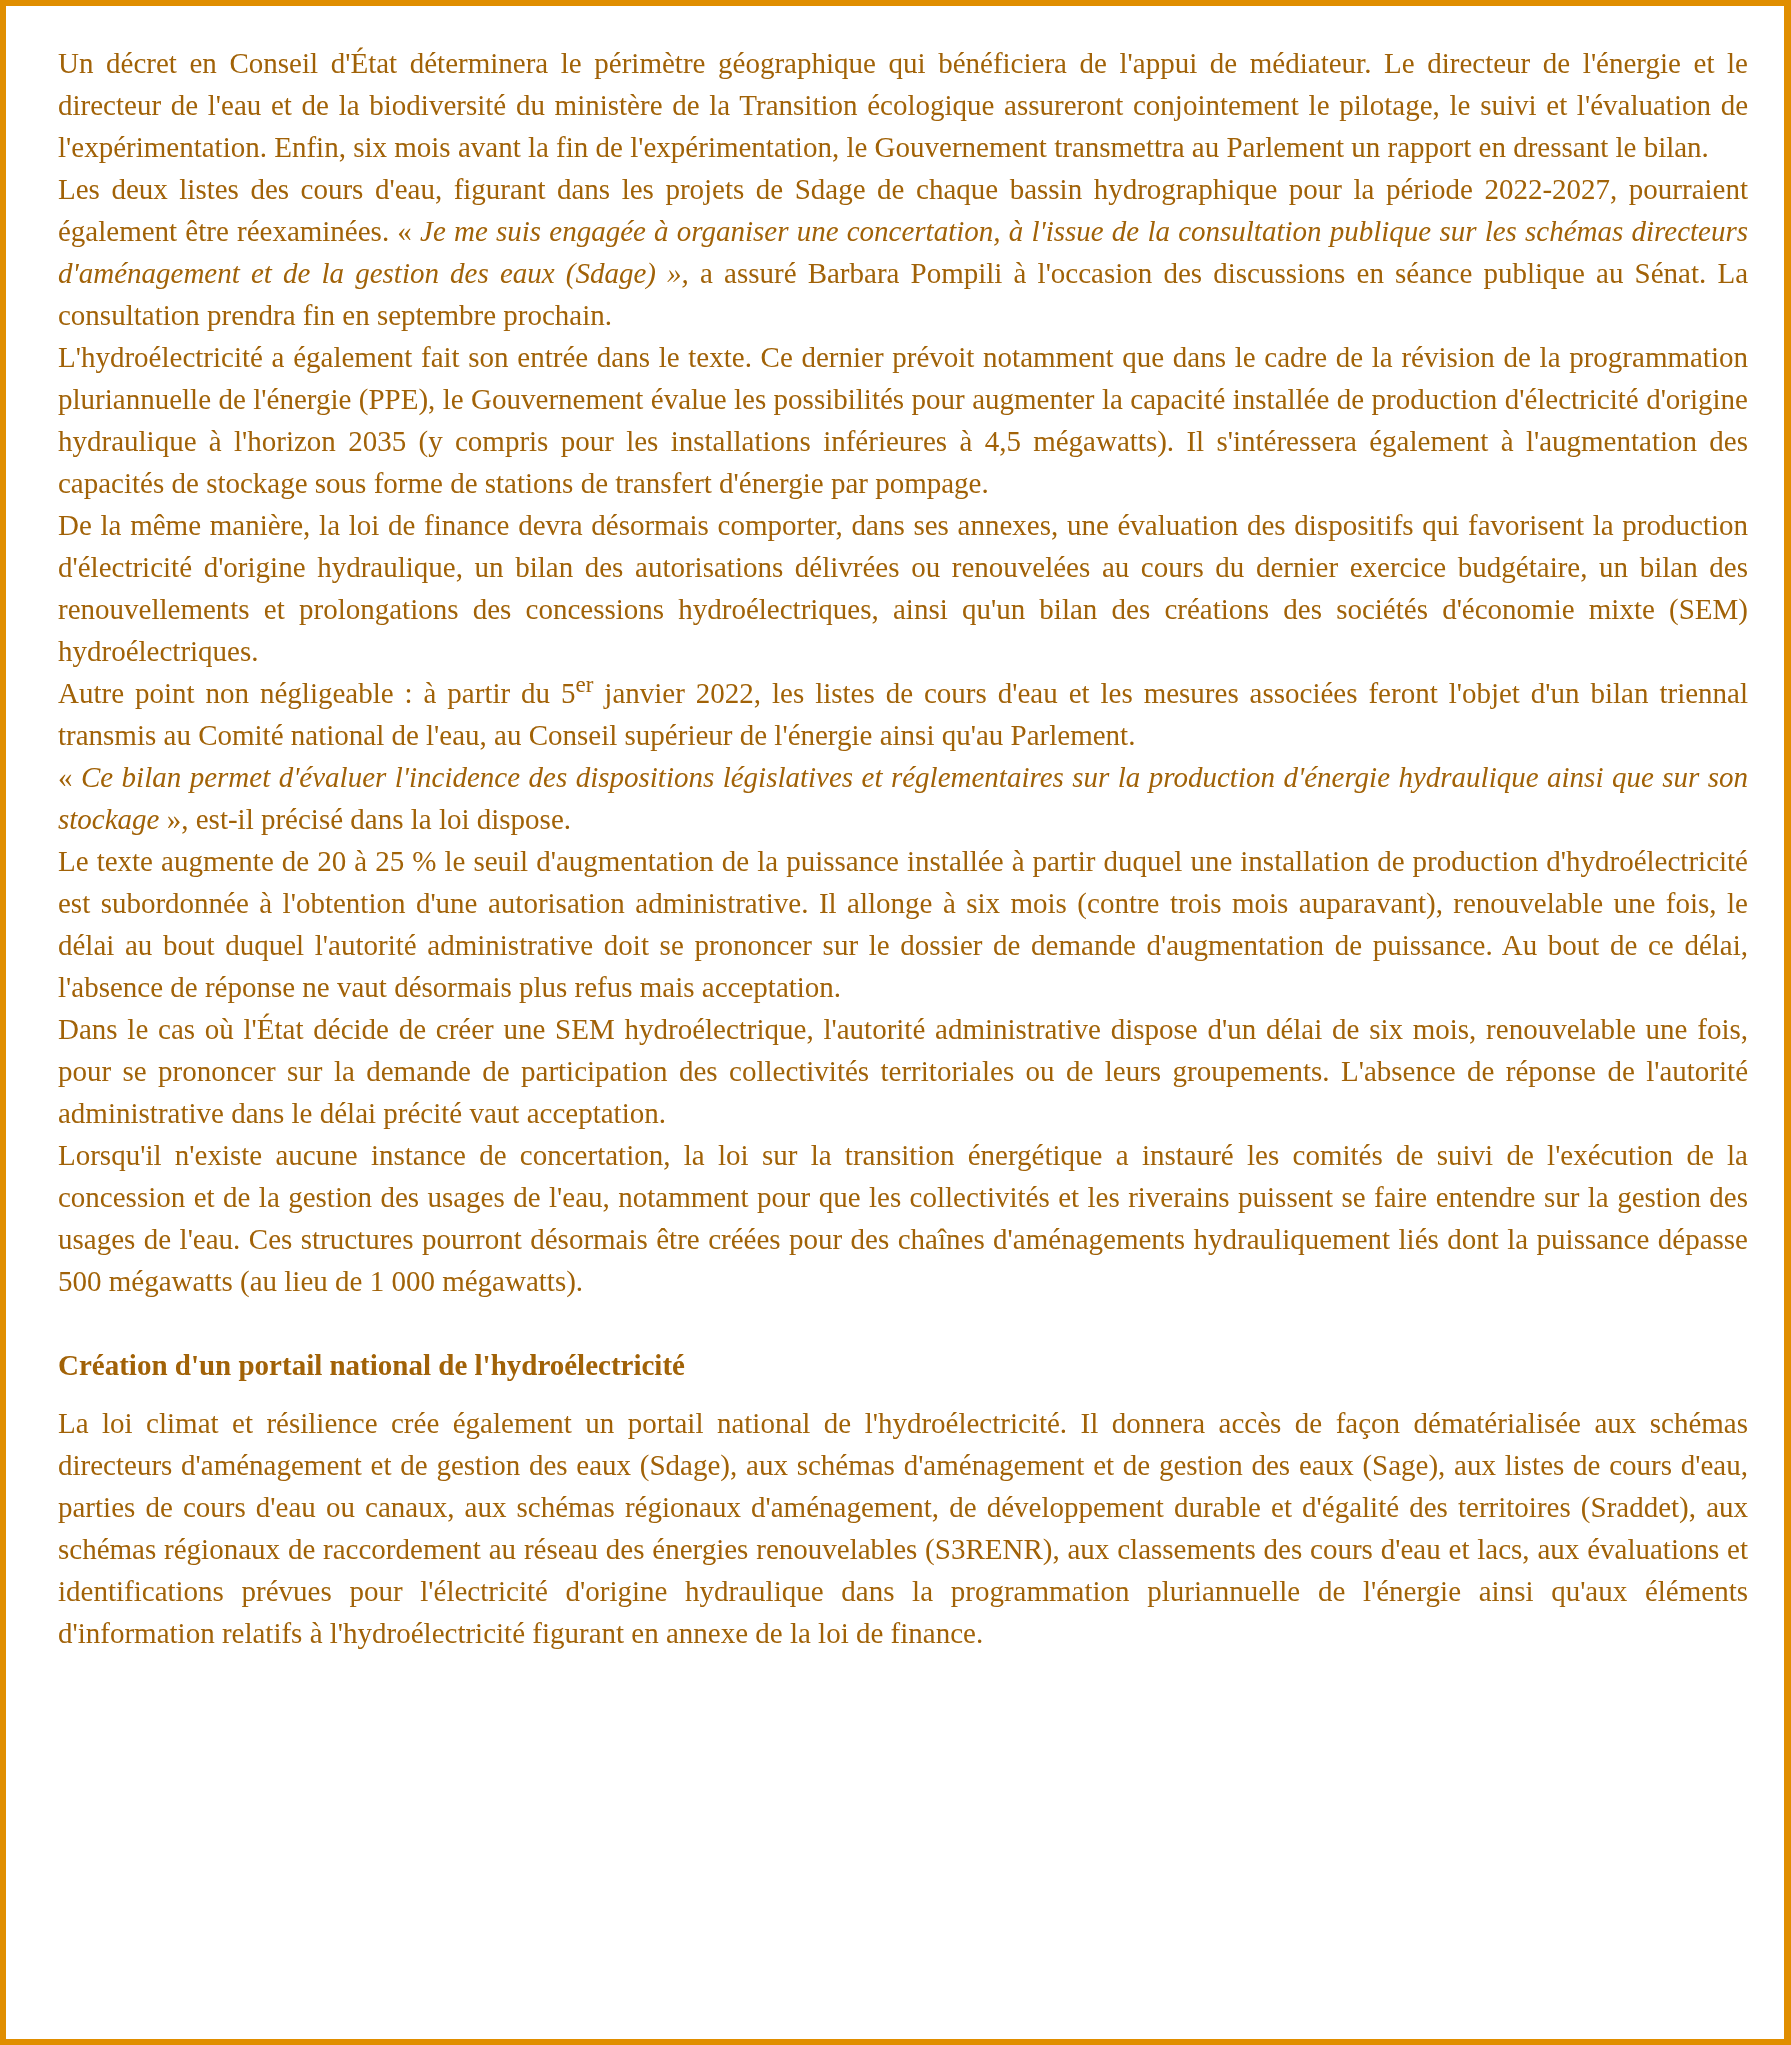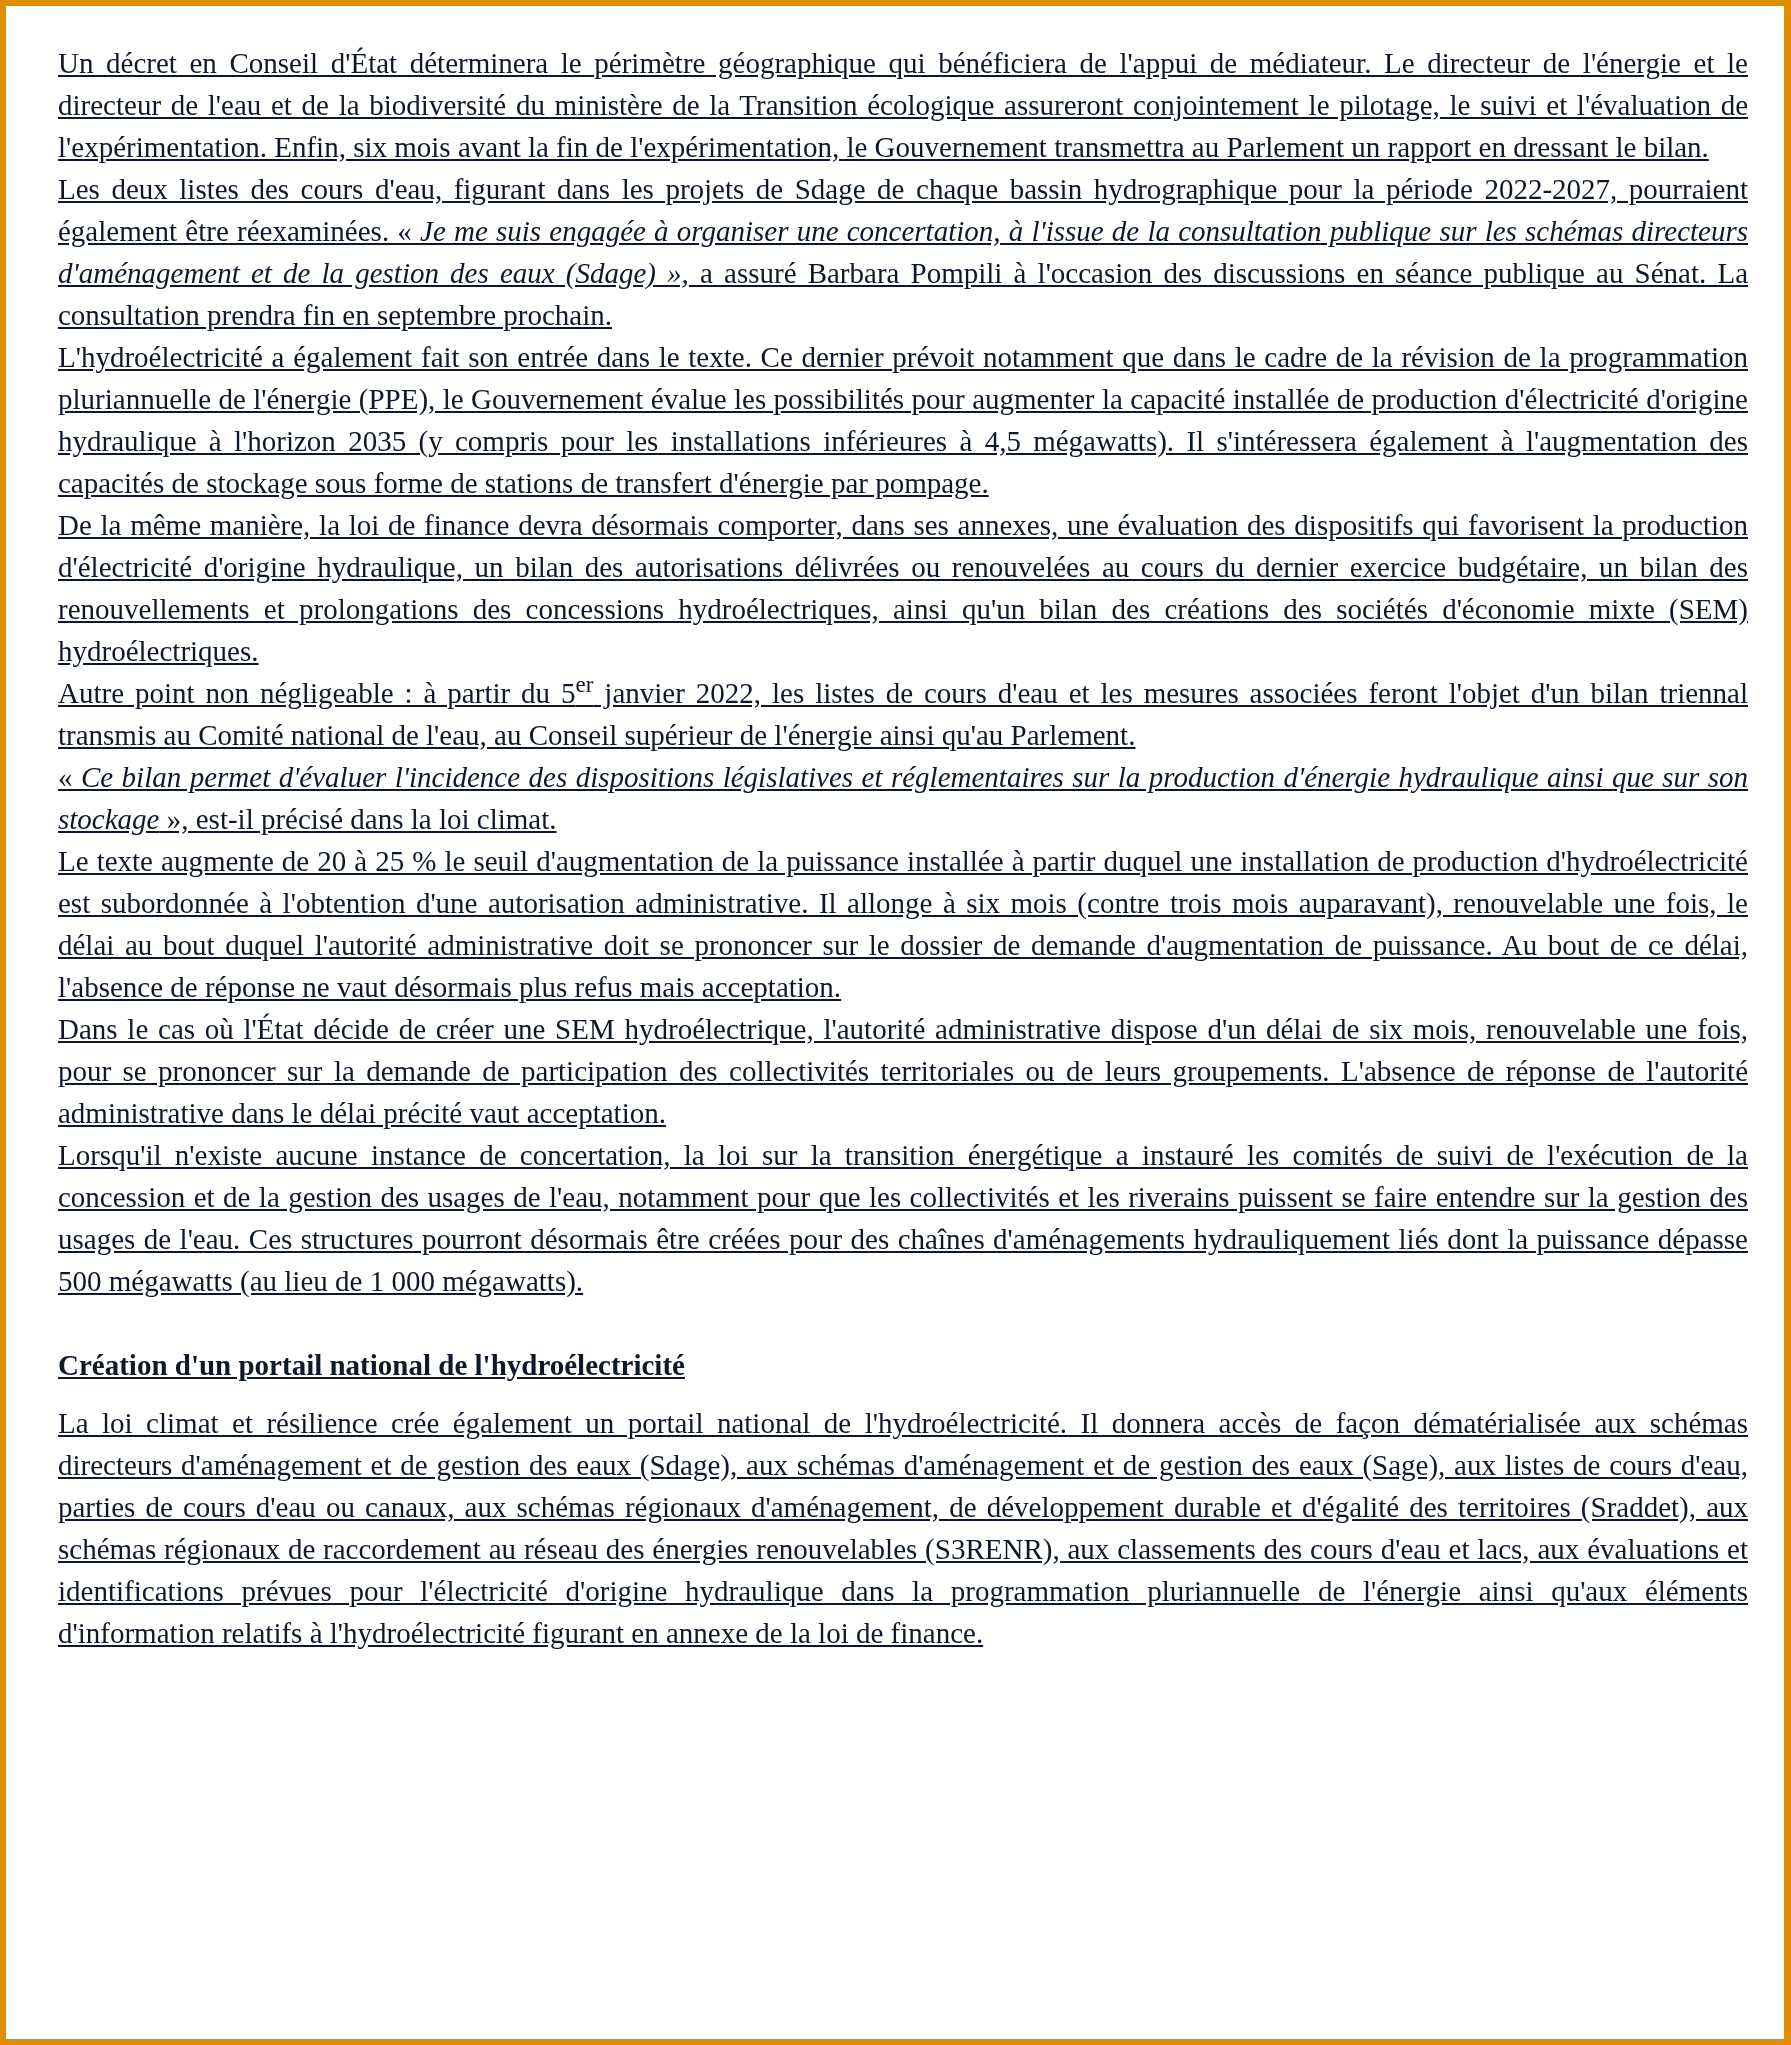--- a/index.html
+++ b/index.html
@@ -27,24 +27,23 @@
       background: #ffffff;
     }
     .content {
       position: absolute;
       left: 52px;
       top: 36px;
       width: 1690px;
       font-family: "Liberation Serif", serif;
       font-size: 29px;
       line-height: 42px;
-      color: #0f172a;
+      color: #a16207;
       text-align: justify;
       hyphens: manual;
-      text-decoration: underline;
     }
     .content p {
       margin: 0;
     }
     .content h2 {
       font-family: "Liberation Serif", serif;
       font-size: 29px;
       font-weight: bold;
       line-height: 42px;
       margin: 42px 0 16px 0;
@@ -69,21 +68,21 @@
 
     <p><span>Les deux listes des cours d'eau, figurant dans les projets de Sdage de chaque bassin hydrographique pour la période 2022-2027, pourraient également être réexaminées. « </span><em>Je me suis engagée à organiser une concertation, à l'issue de la consultation publique sur les schémas directeurs d'aménagement et de la gestion des eaux (Sdage) »,</em><span> a assuré Barbara Pompili à l'occasion des discussions en séance publique au Sénat. La consultation prendra fin en septembre prochain.</span></p>
 
 
     <p><span>L'hydroélectricité a également fait son entrée dans le texte. Ce dernier prévoit notamment que dans le cadre de la révision de la programmation pluriannuelle de l'énergie (PPE), le Gouvernement évalue les possibilités pour augmenter la capacité installée de production d'électricité d'origine hydraulique à l'horizon 2035 (y compris pour les installations inférieures à 4,5 mégawatts). Il s'intéressera également à l'augmentation des capacités de stockage sous forme de stations de transfert d'énergie par pompage.</span></p>
 
     <p><span>De la même manière, la loi de finance devra désormais comporter, dans ses annexes, une évaluation des dispositifs qui favorisent la production d'électricité d'origine hydraulique, un bilan des autorisations délivrées ou renouvelées au cours du dernier exercice budgétaire, un bilan des renouvellements et prolongations des concessions hydroélectriques, ainsi qu'un bilan des créations des sociétés d'économie mixte (SEM) hydroélectriques.</span></p>
 
     <p><span>Autre point non négligeable : à partir du 5</span><sup>er</sup><span> janvier 2022, les listes de cours d'eau et les mesures associées feront l'objet d'un bilan triennal transmis au Comité national de l'eau, au Conseil supérieur de l'énergie ainsi qu'au Parlement.</span></p>
 
-    <p><span>« </span><em>Ce bilan permet d'évaluer l'incidence des dispositions législatives et réglementaires sur la production d'énergie hydraulique ainsi que sur son stockage</em><span> », est-il précisé dans la loi climat.</span></p>
+    <p><span>« </span><em>Ce bilan permet d'évaluer l'incidence des dispositions législatives et réglementaires sur la production d'énergie hydraulique ainsi que sur son stockage</em><span> », est-il précisé dans la loi dispose.</span></p>
 
     <p><span>Le texte augmente de 20 à 25 % le seuil d'augmentation de la puissance installée à partir duquel une installation de production d'hydroélectricité est subordonnée à l'obtention d'une autorisation administrative. Il allonge à six mois (contre trois mois auparavant), renouvelable une fois, le délai au bout duquel l'autorité administrative doit se prononcer sur le dossier de demande d'augmentation de puissance. Au bout de ce délai, l'absence de réponse ne vaut désormais plus refus mais acceptation.</span></p>
 
     <p><span>Dans le cas où l'État décide de créer une SEM hydroélectrique, l'autorité administrative dispose d'un délai de six mois, renouvelable une fois, pour se prononcer sur la demande de participation des collectivités territoriales ou de leurs groupements. L'absence de réponse de l'autorité administrative dans le délai précité vaut acceptation.</span></p>
 
     <p><span>Lorsqu'il n'existe aucune instance de concertation, la loi sur la transition énergétique a instauré les comités de suivi de l'exécution de la concession et de la gestion des usages de l'eau, notamment pour que les collectivités et les riverains puissent se faire entendre sur la gestion des usages de l'eau. Ces structures pourront désormais être créées pour des chaînes d'aménagements hydrauliquement liés dont la puissance dépasse 500 mégawatts (au lieu de 1 000 mégawatts).</span></p>
 
     <h2>Création d'un portail national de l'hydroélectricité</h2>
 
     <p><span>La loi climat et résilience crée également un portail national de l'hydroélectricité. Il donnera accès de façon dématérialisée aux schémas directeurs d'aménagement et de gestion des eaux (Sdage), aux schémas d'aménagement et de gestion des eaux (Sage), aux listes de cours d'eau, parties de cours d'eau ou canaux, aux schémas régionaux d'aménagement, de développement durable et d'égalité des territoires (Sraddet), aux schémas régionaux de raccordement au réseau des énergies renouvelables (S3RENR), aux classements des cours d'eau et lacs, aux évaluations et identifications prévues pour l'électricité d'origine hydraulique dans la programmation pluriannuelle de l'énergie ainsi qu'aux éléments d'information relatifs à l'hydroélectricité figurant en annexe de la loi de finance.</span></p>

